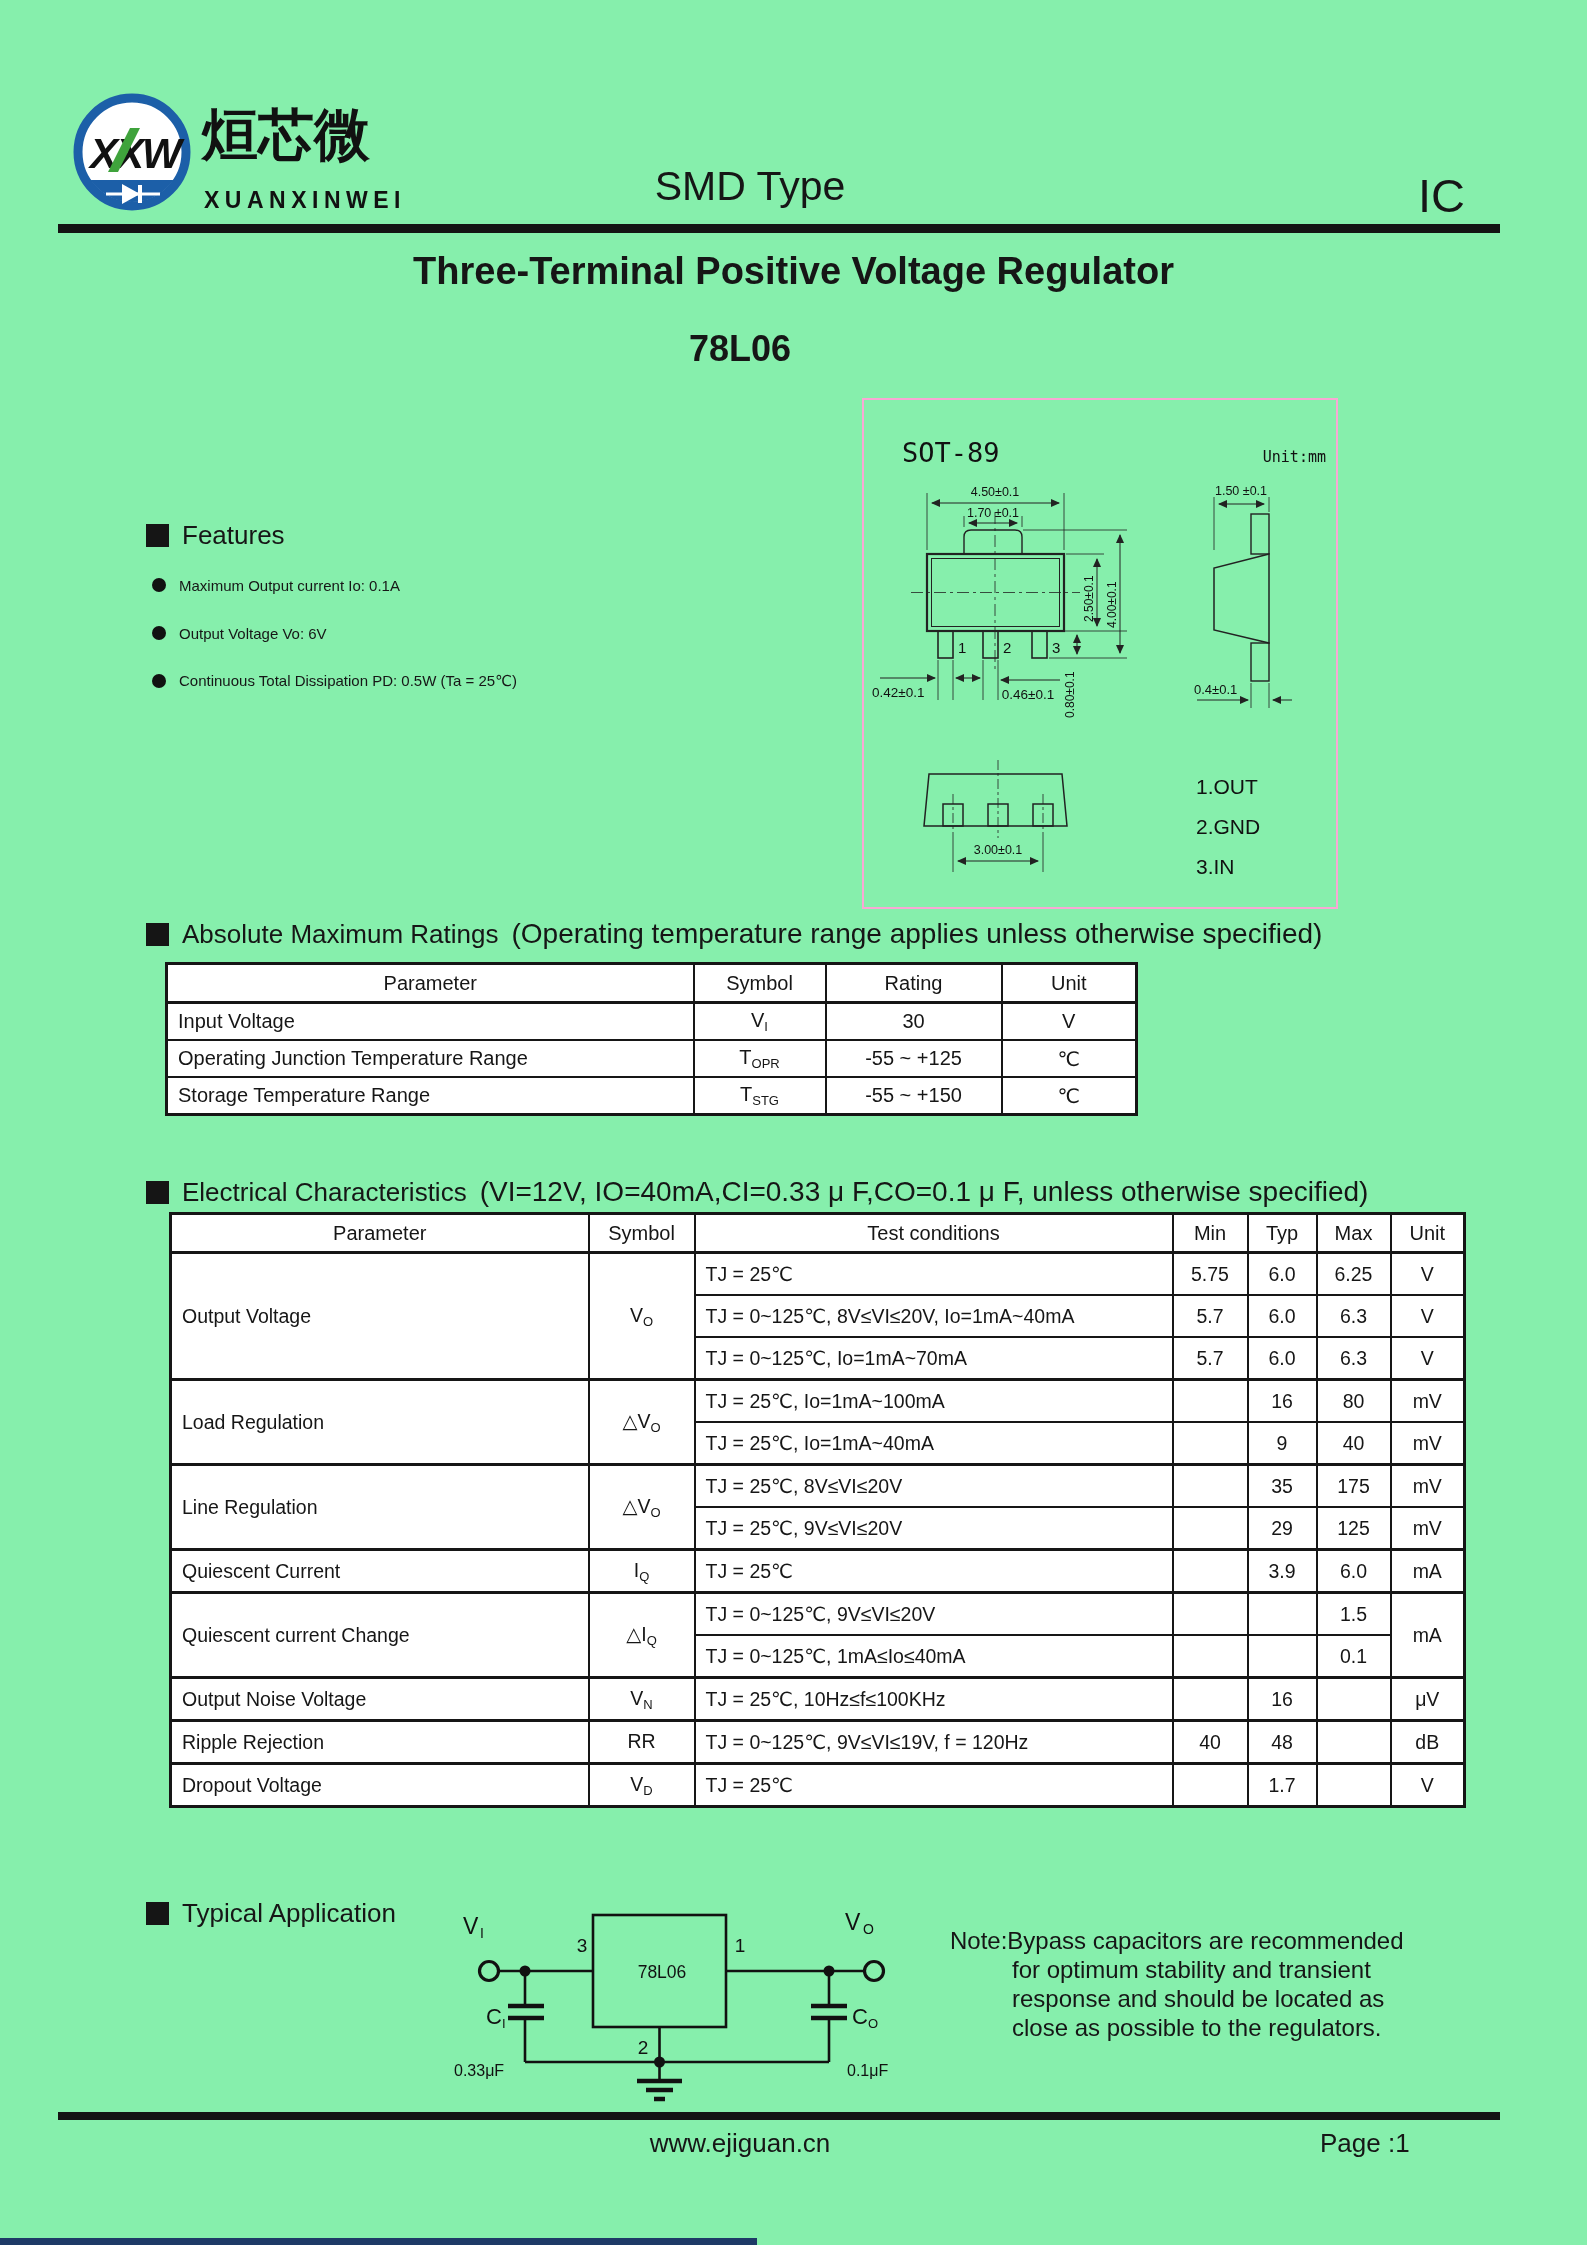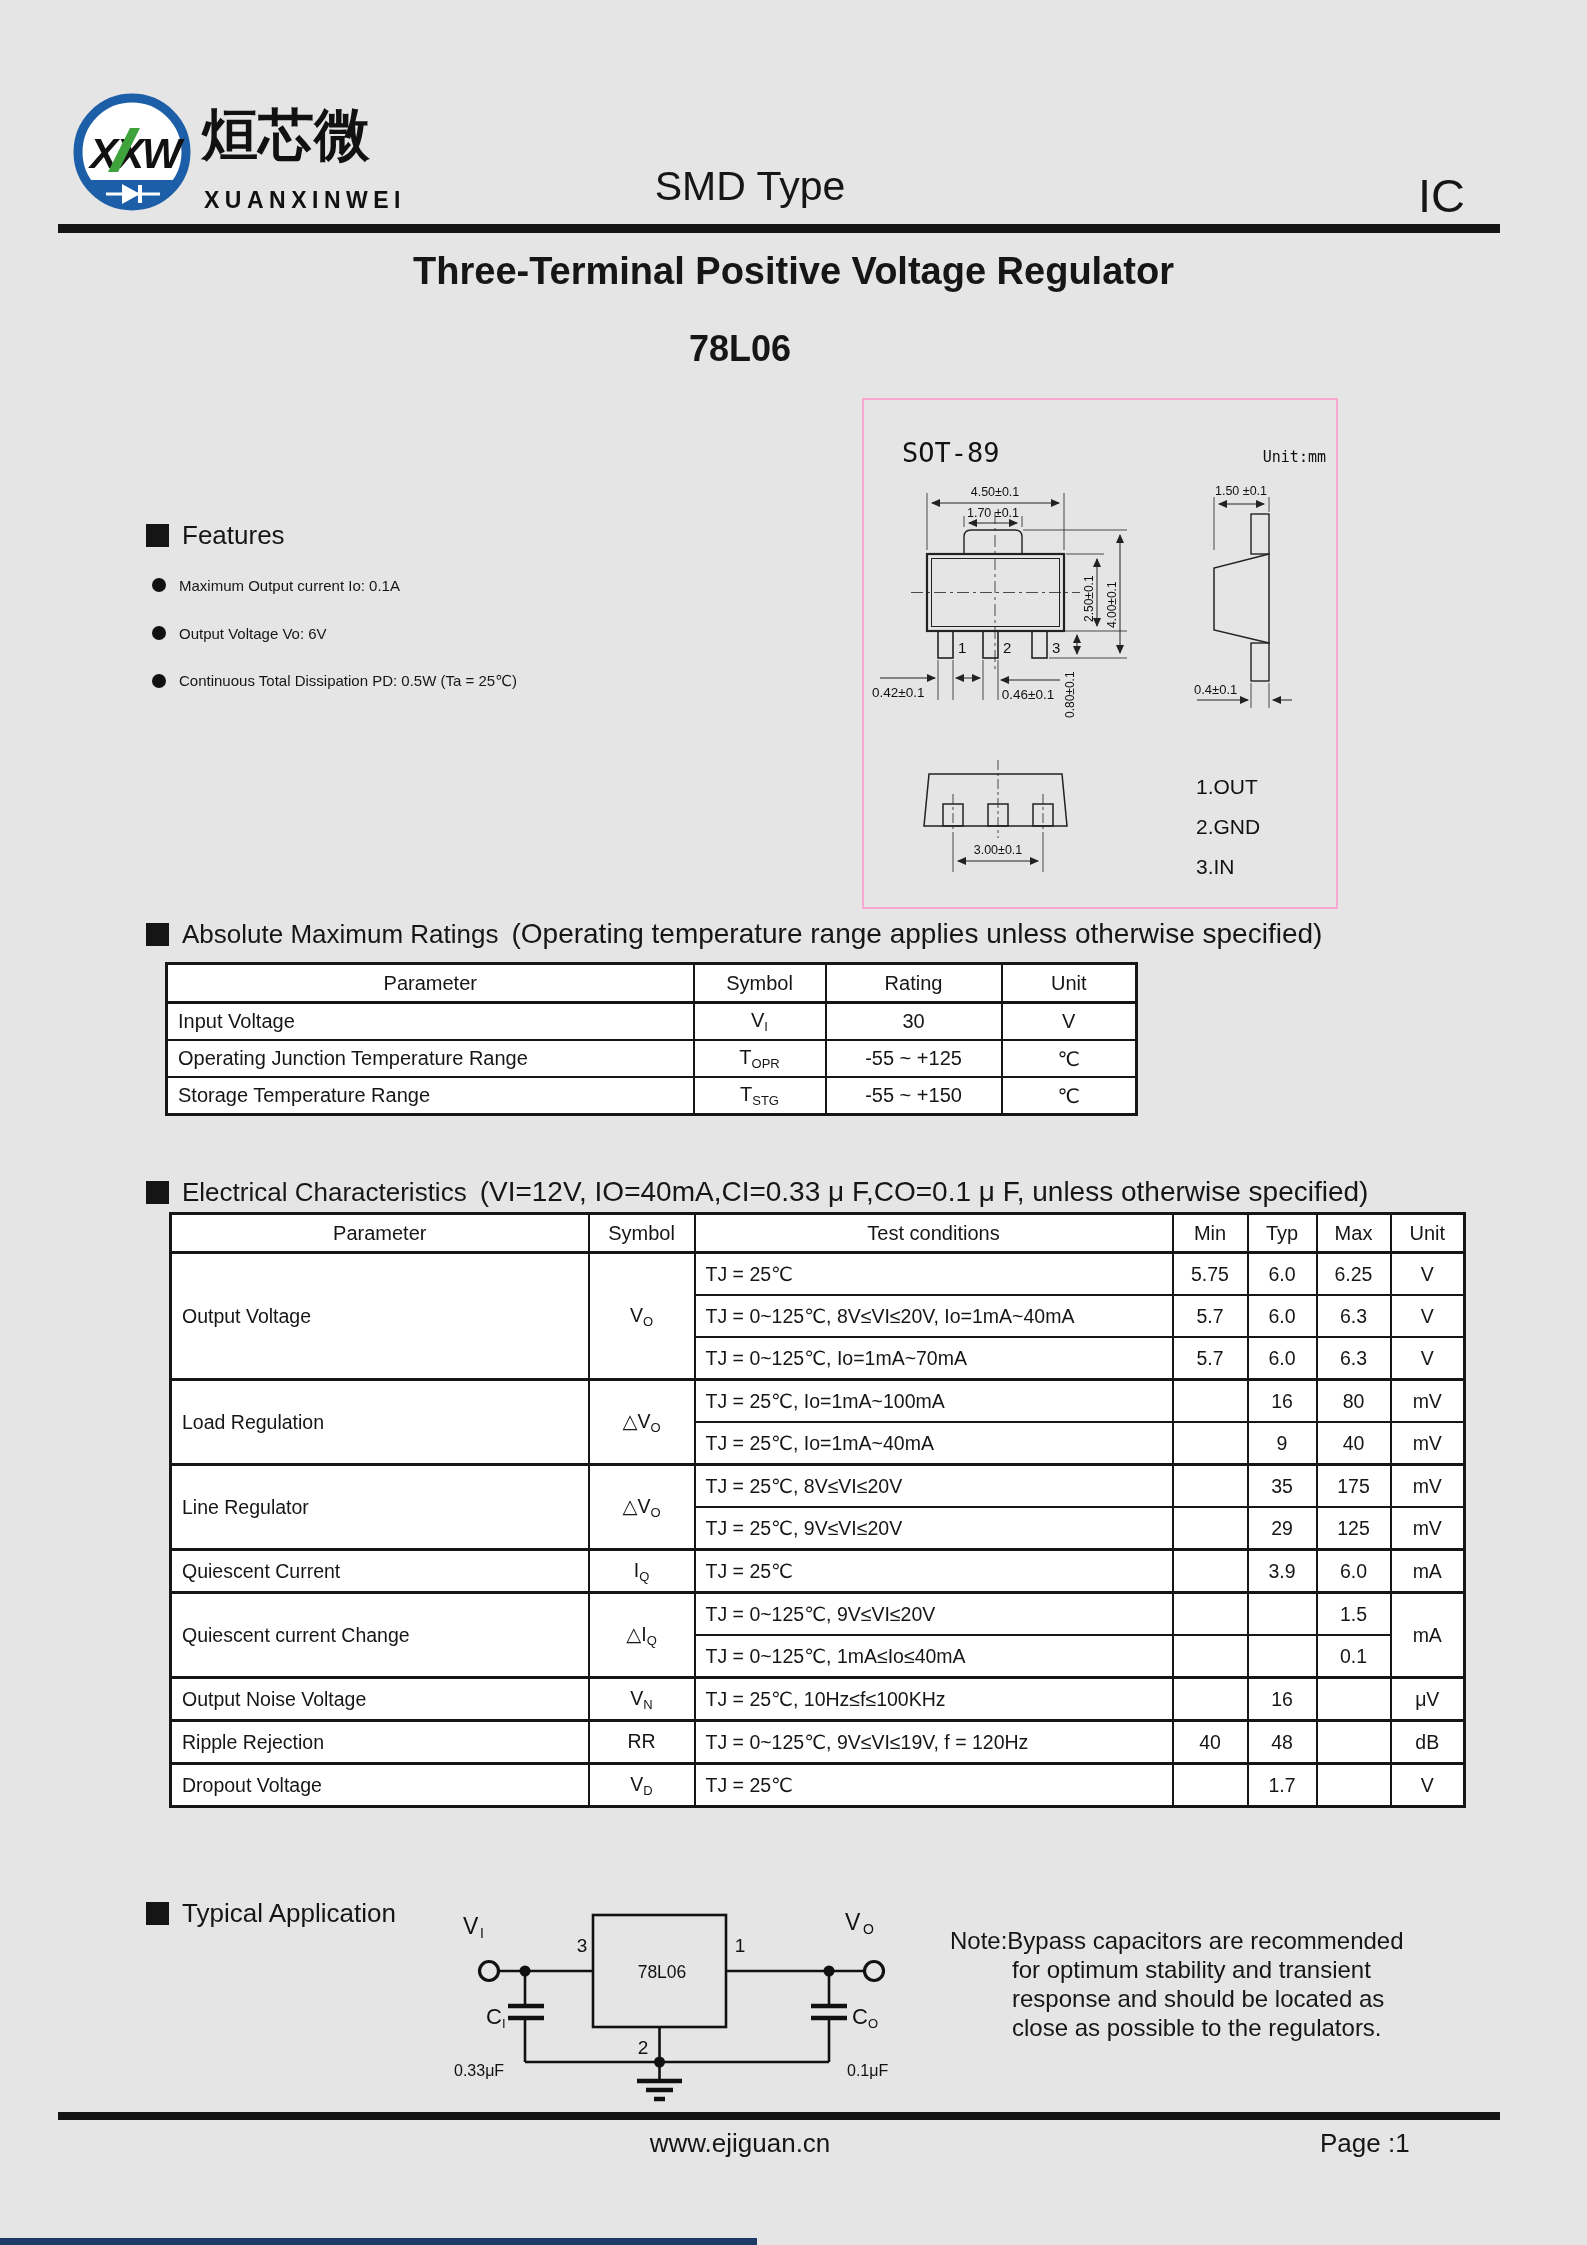--- a/index.html
+++ b/index.html
@@ -1,16 +1,16 @@
 <!DOCTYPE html>
 <html><head>
 <meta charset="utf-8">
 <style>
   html,body{margin:0;padding:0;background:#ffffff;}
-  #page{position:relative;width:1587px;height:2245px;background:#e5e5e5;overflow:hidden;
+  #page{position:relative;width:1587px;height:2245px;background:#86efac;overflow:hidden;
         font-family:"Liberation Sans","DejaVu Sans",sans-serif;color:#161616;}
   .abs{position:absolute;}
   .mono{font-family:"DejaVu Sans Mono",monospace;}
   
   #smd-type{left:560px;top:163px;width:380px;text-align:center;font-size:41px;font-weight:500;}
   #ic-label{left:1418px;top:168px;font-size:47px;}
   .rule{height:9px;background:#141414;}
   #rule-top{left:58px;top:224px;width:1442px;}
   #doc-title{left:0;top:250px;width:1587px;text-align:center;font-size:38px;font-weight:bold;}
   #part-no{left:640px;top:328px;width:200px;text-align:center;font-size:36px;font-weight:bold;}
@@ -290,21 +290,21 @@
       </tr>
       <tr>
         <td class="l">TJ = 25℃, Io=1mA~40mA</td>
         <td></td>
         <td>9</td>
         <td>40</td>
         <td>mV</td>
       </tr>
 
       <tr class="g">
-        <td class="l" rowspan="2">Line Regulator</td>
+        <td class="l" rowspan="2">Line Regulation</td>
         <td rowspan="2"><span>△V</span><span class="sub">O</span></td>
         <td class="l">TJ = 25℃, 8V≤VI≤20V</td>
         <td></td>
         <td>35</td>
         <td>175</td>
         <td>mV</td>
       </tr>
       <tr>
         <td class="l">TJ = 25℃, 9V≤VI≤20V</td>
         <td></td>

